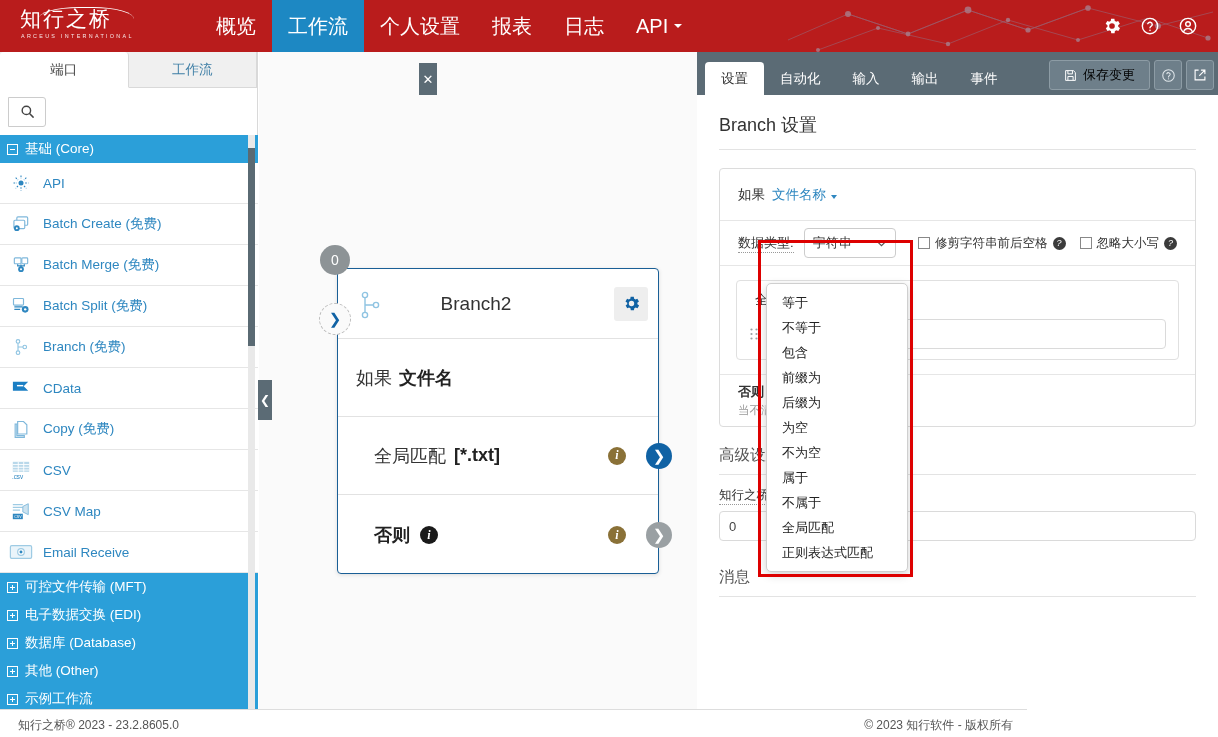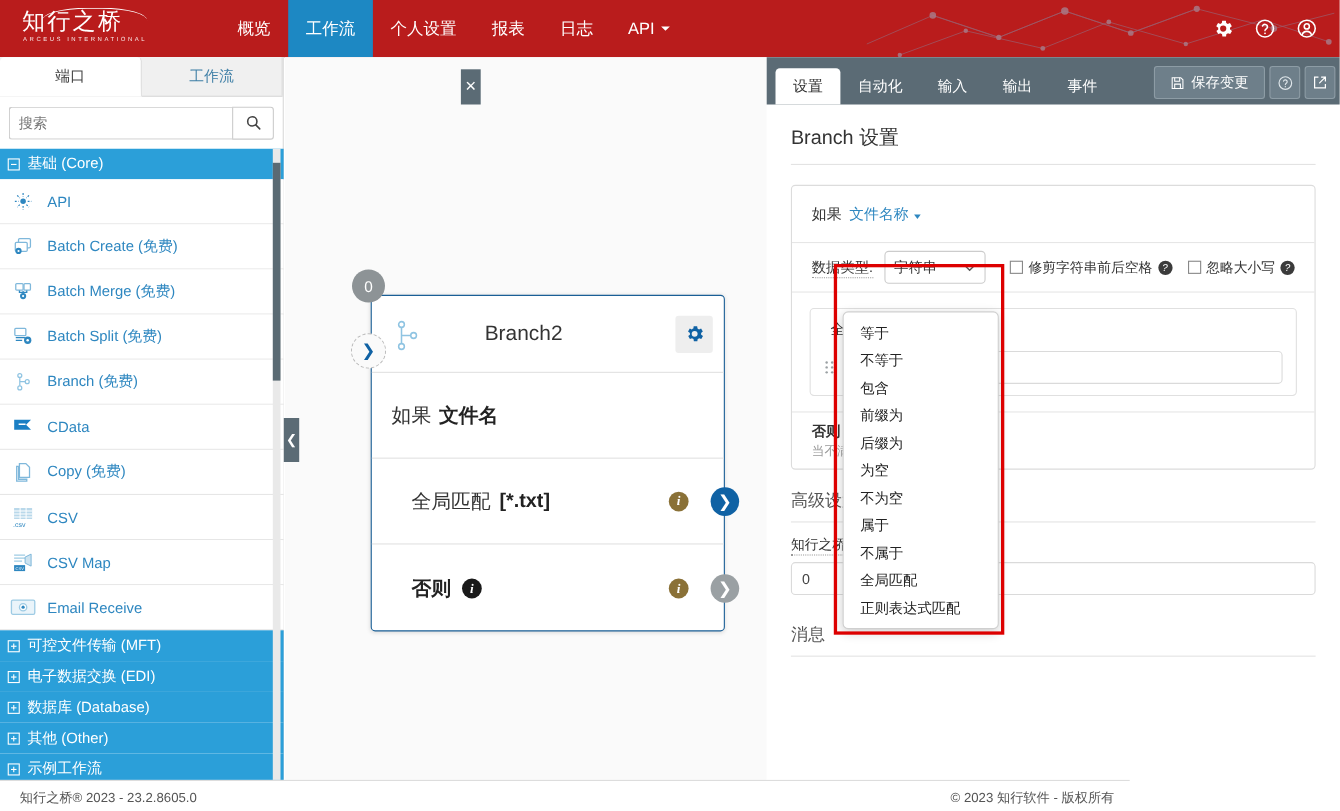--- a/index.html
+++ b/index.html
@@ -33,21 +33,21 @@
     border-top: 1.4px solid #fff; border-radius: 50%/14px 14px 0 0;
     border-left: 0; border-right: 0; border-bottom: 0;
   }
   .logo .en {
     font-size: 5.4px; letter-spacing: 2.3px; line-height: 9px;
     opacity: .9; padding-left: 5px; font-family: "Liberation Sans", sans-serif;
   }
   .nav { position: absolute; left: 200px; top: 0; height: 52px; display: flex; }
   .nav-item {
     height: 52px; padding: 0 16px; display: flex; align-items: center;
-    color: #fff; font-size: 15px; cursor: pointer; white-space: nowrap;
+    color: #fff; font-size: 20px; cursor: pointer; white-space: nowrap;
   }
   .nav-item.active { background: #1d88c3; }
   .caret-d {
     display: inline-block; width: 0; height: 0; margin-left: 6px;
     border-left: 4px solid transparent; border-right: 4px solid transparent;
     border-top: 4px solid #fff;
   }
   .topicons {
     position: absolute; right: 10px; top: 0; height: 52px;
     display: flex; align-items: center; gap: 18px; padding-right: 10px;
@@ -186,21 +186,21 @@
     padding-left: 8px; position: relative;
   }
   .rtab {
     height: 33px; padding: 0 16px; display: flex; align-items: center;
     color: #fff; font-size: 13.5px; cursor: pointer;
     border-radius: 4px 4px 0 0;
   }
   .rtab.active { background: #fff; color: #333; }
   .save-btn {
     position: absolute; right: 68px; bottom: 5px; height: 30px;
-    background: #6e7f8a; color: #ffffff; border: 1px solid #8d9ca5;
+    background: #6e7f8a; color: #000000; border: 1px solid #8d9ca5;
     border-radius: 3px; padding: 0 14px; display: flex; align-items: center;
     gap: 6px; font-size: 13px; cursor: pointer;
   }
   .sq-btn {
     position: absolute; bottom: 5px; width: 28px; height: 30px;
     background: #6e7f8a; border: 1px solid #8d9ca5; border-radius: 3px;
     display: flex; align-items: center; justify-content: center;
     cursor: pointer; color: #fff;
   }
   .sq-help { right: 36px; }
@@ -373,21 +373,20 @@
     <div class="tabs-lr">
       <div class="tab-lr active">
         <span>端口</span>
       </div>
       <div class="tab-lr">
         <span>工作流</span>
       </div>
     </div>
 
     <div class="searchrow">
-      <input class="searchbox" value="" placeholder="搜索" style="">
       <div class="searchbtn">
         <svg width="15" height="15" viewBox="0 0 20 20" fill="none" stroke="#444" stroke-width="1.9">
           <circle cx="8.5" cy="8.5" r="5.6"></circle>
             <path d="M12.7 12.7L17.5 17.5" stroke-linecap="round"></path>
         </svg>
       </div>
     </div>
 
     <div class="sidelist">
       <div class="grp">

